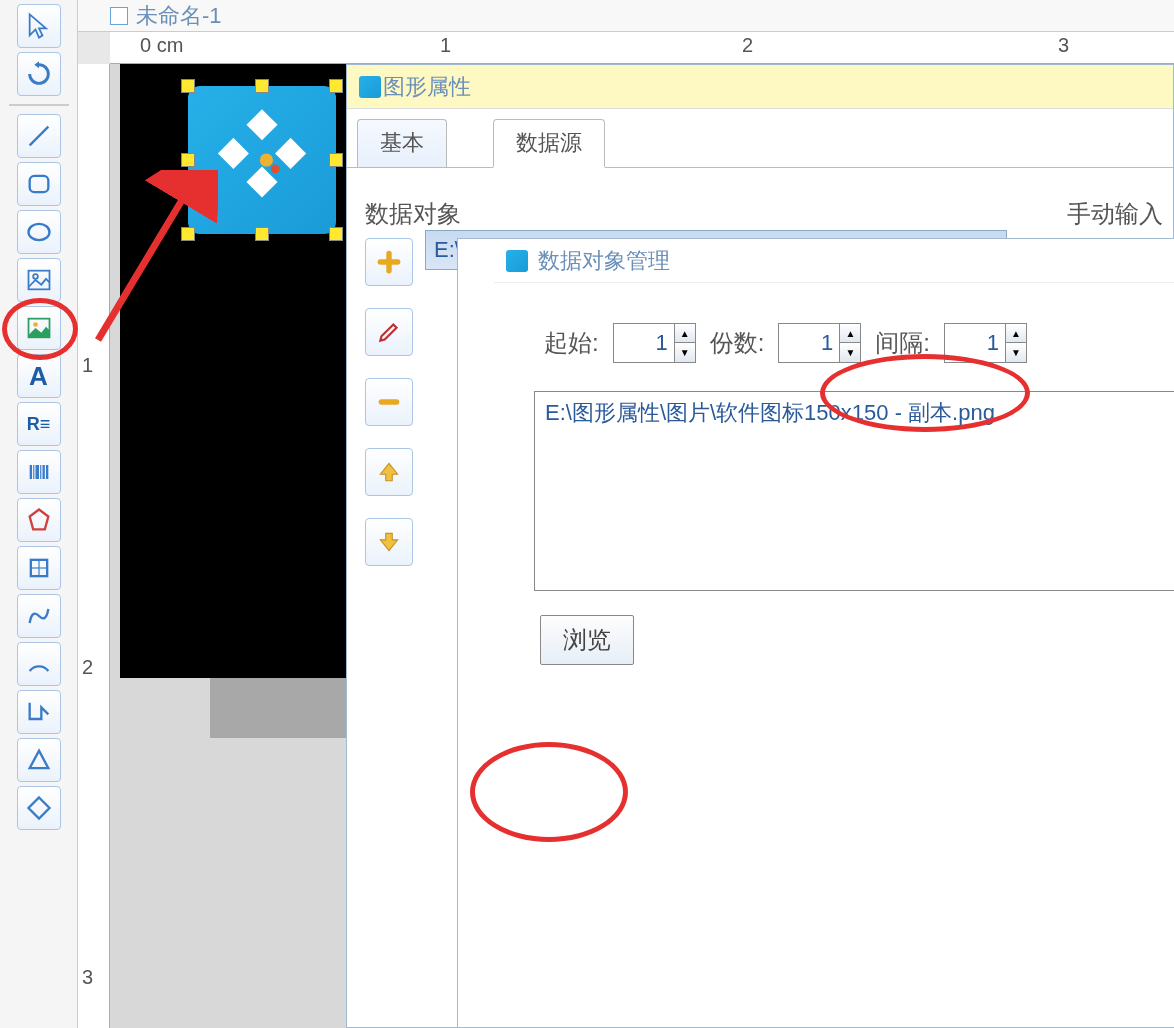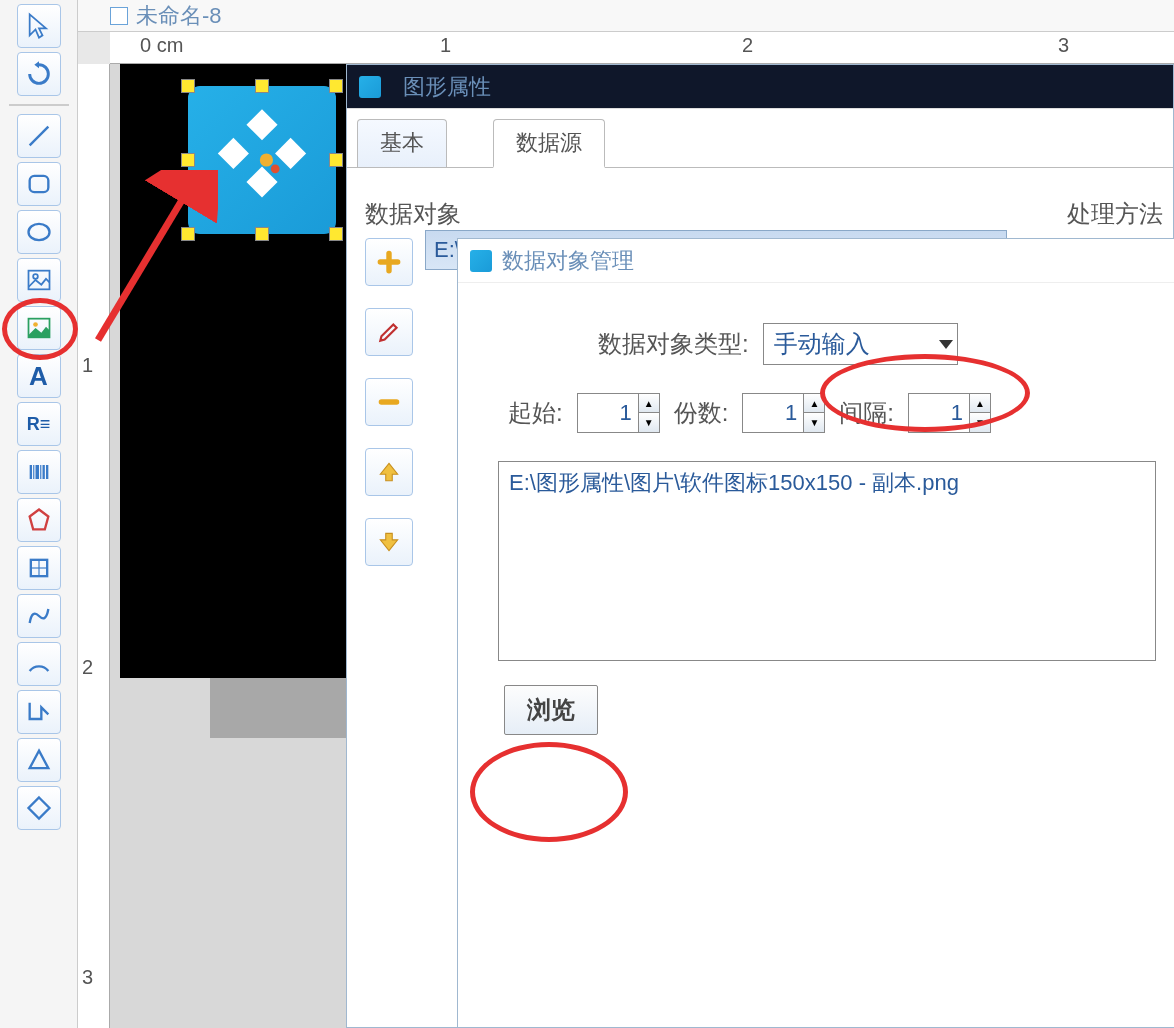--- a/index.html
+++ b/index.html
@@ -195,26 +195,26 @@
       left: 346px;
       top: 64px;
       width: 828px;
       height: 964px;
       background: #fff;
       border: 1px solid #a0b8d0;
       z-index: 50;
     }
     .props-titlebar {
       height: 44px;
-      background: #0f172a;
+      background: #fef9c3;
       border-bottom: 1px solid #ddd;
       display: flex;
       align-items: center;
       padding: 0 12px;
-      gap: 22px;
+      gap: 2px;
     }
     .props-icon {
       width: 22px; height: 22px;
       background: linear-gradient(135deg, #26b0e8, #1a9bd8);
       border-radius: 3px;
     }
     .props-title { font-size: 22px; color: #6a8fb8; }
     
     .tabs {
       display: flex;
@@ -289,20 +289,21 @@
     
     .sub-dialog {
       position: absolute;
       left: 110px;
       top: 70px;
       width: 718px;
       height: 790px;
       background: #fff;
       border: 1px solid #a0b8d0;
       z-index: 60;
+      padding-left: 36px;
     }
     .sub-titlebar {
       height: 44px;
       display: flex;
       align-items: center;
       padding: 0 12px;
       gap: 10px;
       border-bottom: 1px solid #eee;
     }
     .sub-body {
@@ -376,21 +377,20 @@
     }
     
     .std-btn {
       padding: 8px 22px;
       border: 1px solid #888;
       background: linear-gradient(#fdfdfd, #e6eef7);
       font-size: 24px;
       color: #444;
       cursor: pointer;
       border-radius: 2px;
-      font-weight: bold;
     }
     .btn-row {
       display: flex;
       gap: 30px;
       justify-content: flex-end;
       padding-right: 40px;
       margin-top: 100px;
     }
   </style>
 </head>
@@ -485,21 +485,21 @@
   <div class="tool-btn">
     <svg viewBox="0 0 24 24">
         <path d="M12 3 L21 12 L12 21 L3 12 Z" fill="none" stroke="#3a7bc8" stroke-width="2"></path>
       </svg>
   </div>
 </div>
 
 <div class="doc-tab-area">
   <div class="doc-tab">
     <div class="doc-tab-icon"></div>
-    <span class="doc-tab-label">未命名-8</span>
+    <span class="doc-tab-label">未命名-1</span>
   </div>
 </div>
 
 <div class="ruler-h">
   <span class="label" style="left:30px">0 cm</span>
   <span class="label" style="left:330px">1</span>
   <span class="label" style="left:632px">2</span>
   <span class="label" style="left:948px">3</span>
 </div>
 <div class="ruler-v">
@@ -581,42 +581,35 @@
             <div class="icon-btn">
               <svg width="26" height="26" viewBox="0 0 24 24">
                   <path d="M12 20 L20 10 L15 10 L15 4 L9 4 L9 10 L4 10 Z" fill="#f0c040" stroke="#c89020" stroke-width="1"></path>
                 </svg>
             </div>
           </div>
           <div class="path-display">E:\公司资料\图片\软件图标150x150 - 副本.</div>
         </div>
       </div>
       <div class="right-col">
-        <div class="fieldset-label">处理方法</div>
+        <div class="fieldset-label">手动输入</div>
         <div class="icon-btn" style="margin-top:10px;">
           <svg width="26" height="26" viewBox="0 0 24 24">
               <path d="M12 4 L12 20 M4 12 L20 12" stroke="#e8a820" stroke-width="5" stroke-linecap="round"></path>
             </svg>
         </div>
       </div>
     </div>
 
     <div class="sub-dialog">
       <div class="sub-titlebar">
         <div class="props-icon"></div>
         <span class="props-title">数据对象管理</span>
       </div>
       <div class="sub-body">
-        <div class="form-row" style="margin-left:100px;">
-          <span class="form-label">数据对象类型:</span>
-          <div class="dropdown">
-            <span>手动输入</span>
-            <div class="dd-arrow"></div>
-          </div>
-        </div>
         <div class="form-row" style="margin-left:10px; ">
           <span class="form-label">起始:</span>
           <div class="spin-input">
             <input value="1" style="">
             <div class="spin-btns">
                 <div>▲</div>
                 <div>▼</div>
               </div>
           </div>
           <span class="form-label">份数:</span>

